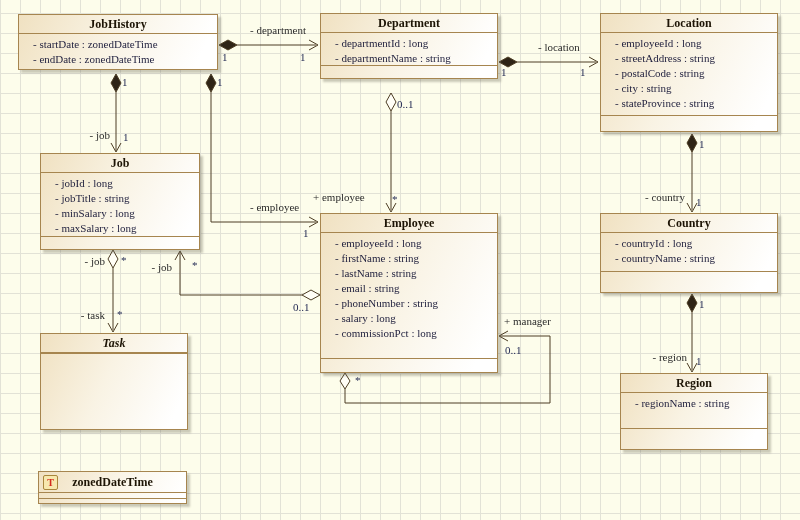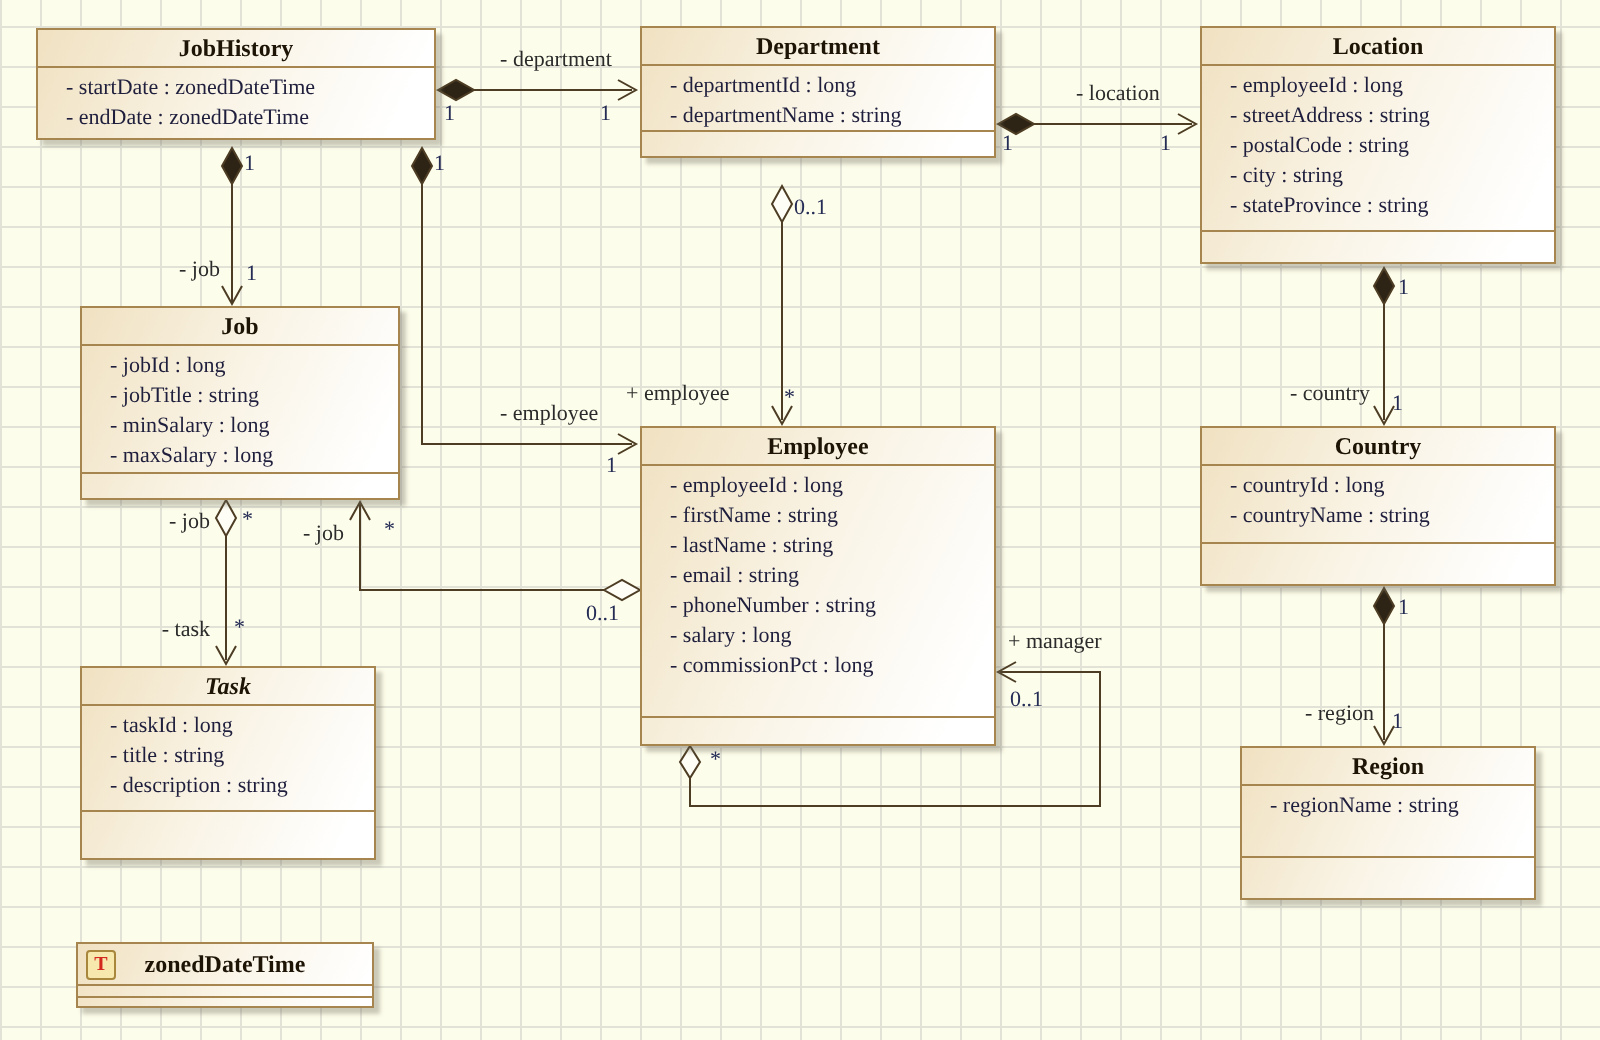--- a/index.html
+++ b/index.html
@@ -179,25 +179,20 @@
     <div class="title">Country</div>
     <div class="attrs">
       <div class="attr">- countryId : long</div>
       <div class="attr">- countryName : string</div>
     </div>
     <div class="empty"></div>
   </div>
 
   <div class="cls" id="box-task">
     <div class="title">Task</div>
-    <div class="attrs">
-      <div class="attr">- taskId : long</div>
-      <div class="attr">- title : string</div>
-      <div class="attr">- description : string</div>
-    </div>
     <div class="empty"></div>
   </div>
 
   <div class="cls" id="box-region">
     <div class="title">Region</div>
     <div class="attrs">
       <div class="attr">- regionName : string</div>
     </div>
     <div class="empty"></div>
   </div>

